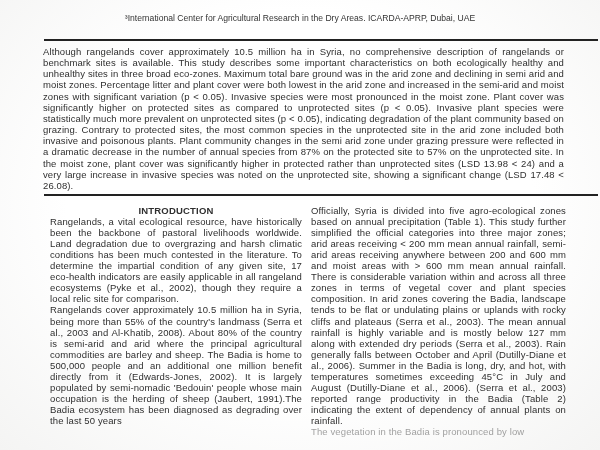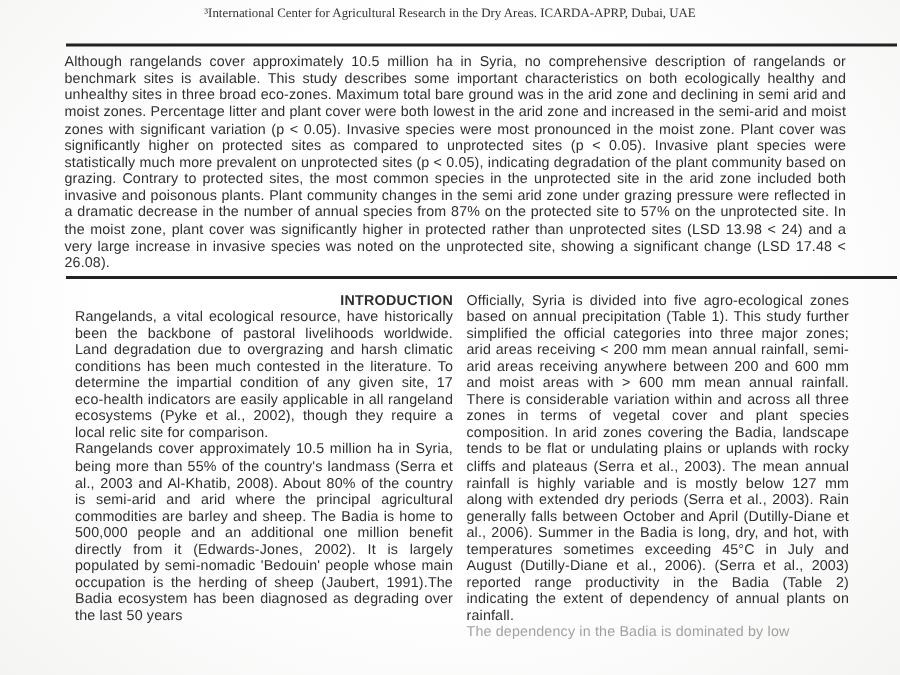--- a/index.html
+++ b/index.html
@@ -9,26 +9,25 @@
     background: radial-gradient(ellipse at 50% 45%, #ffffff 55%, #f4f4f3 100%);
     font-family: "Liberation Sans", sans-serif;
     color: #2d2d2d;
   }
   .page {
     width: 600px; height: 450px;
     filter: blur(0.33px);           
     box-sizing: border-box;
   }
   .hdr-line1 {
-    padding-top: 3px;
+    padding-top: 13px;
     text-align: center;
     font-size: 8.6px;
     line-height: 11px;
     color: #333;
-    font-family: Liberation Serif, serif;
   }
   .hdr-line2 {
     text-align: center;
     font-size: 8px;
     line-height: 10px;
     color: #3a3a3a;
   }
   .rule {
     height: 2px;
     background: #222;
@@ -61,21 +60,21 @@
     color: #2f2f2f;
   }
   .col-left  { flex: 0 0 252px; width: 252px; }
   .col-right { flex: 0 0 255px; width: 255px; }
   .col p { margin: 0; }
   .section-heading {
     font-weight: bold;
     font-size: 9.5px;
     letter-spacing: 0.2px;
     margin: 0 0 11px 0;
-    text-align: right;
+    text-align: center;
   }
   .faint { opacity: 0.45; }
 </style>
 </head>
 <body>
 
 <div class="page">
 
   <div class="hdr-line1">³International Center for Agricultural Research in the Dry Areas. ICARDA-APRP, Dubai, UAE</div>
 
@@ -91,18 +90,18 @@
   <div class="columns">
 
     <div class="col col-left">
       <p class="section-heading">INTRODUCTION</p>
       <p>Rangelands, a vital ecological resource, have historically been the backbone of pastoral livelihoods worldwide. Land degradation due to overgrazing and harsh climatic conditions has been much contested in the literature. To determine the impartial condition of any given site, 17 eco-health indicators are easily applicable in all rangeland ecosystems (Pyke et al., 2002), though they require a local relic site for comparison.</p>
       <p>Rangelands cover approximately 10.5 million ha in Syria, being more than 55% of the country's landmass (Serra et al., 2003 and Al-Khatib, 2008). About 80% of the country is semi-arid and arid where the principal agricultural commodities are barley and sheep. The Badia is home to 500,000 people and an additional one million benefit directly from it (Edwards-Jones, 2002). It is largely populated by semi-nomadic 'Bedouin' people whose main occupation is the herding of sheep (Jaubert, 1991).The Badia ecosystem has been diagnosed as degrading over the last 50 years</p>
     </div>
 
     <div class="col col-right">
       <p>Officially, Syria is divided into five agro-ecological zones based on annual precipitation (Table 1). This study further simplified the official categories into three major zones; arid areas receiving &lt; 200 mm mean annual rainfall, semi-arid areas receiving anywhere between 200 and 600 mm and moist areas with &gt; 600 mm mean annual rainfall. There is considerable variation within and across all three zones in terms of vegetal cover and plant species composition. In arid zones covering the Badia, landscape tends to be flat or undulating plains or uplands with rocky cliffs and plateaus (Serra et al., 2003). The mean annual rainfall is highly variable and is mostly below 127 mm along with extended dry periods (Serra et al., 2003). Rain generally falls between October and April (Dutilly-Diane et al., 2006). Summer in the Badia is long, dry, and hot, with temperatures sometimes exceeding 45°C in July and August (Dutilly-Diane et al., 2006). (Serra et al., 2003) reported range productivity in the Badia (Table 2) indicating the extent of dependency of annual plants on rainfall.</p>
-      <p class="faint">The dependency in the Badia is dominated by low</p>
+      <p class="faint">The vegetation in the Badia is pronounced by low</p>
     </div>
 
   </div>
 
 </div>
 
 </body></html>

